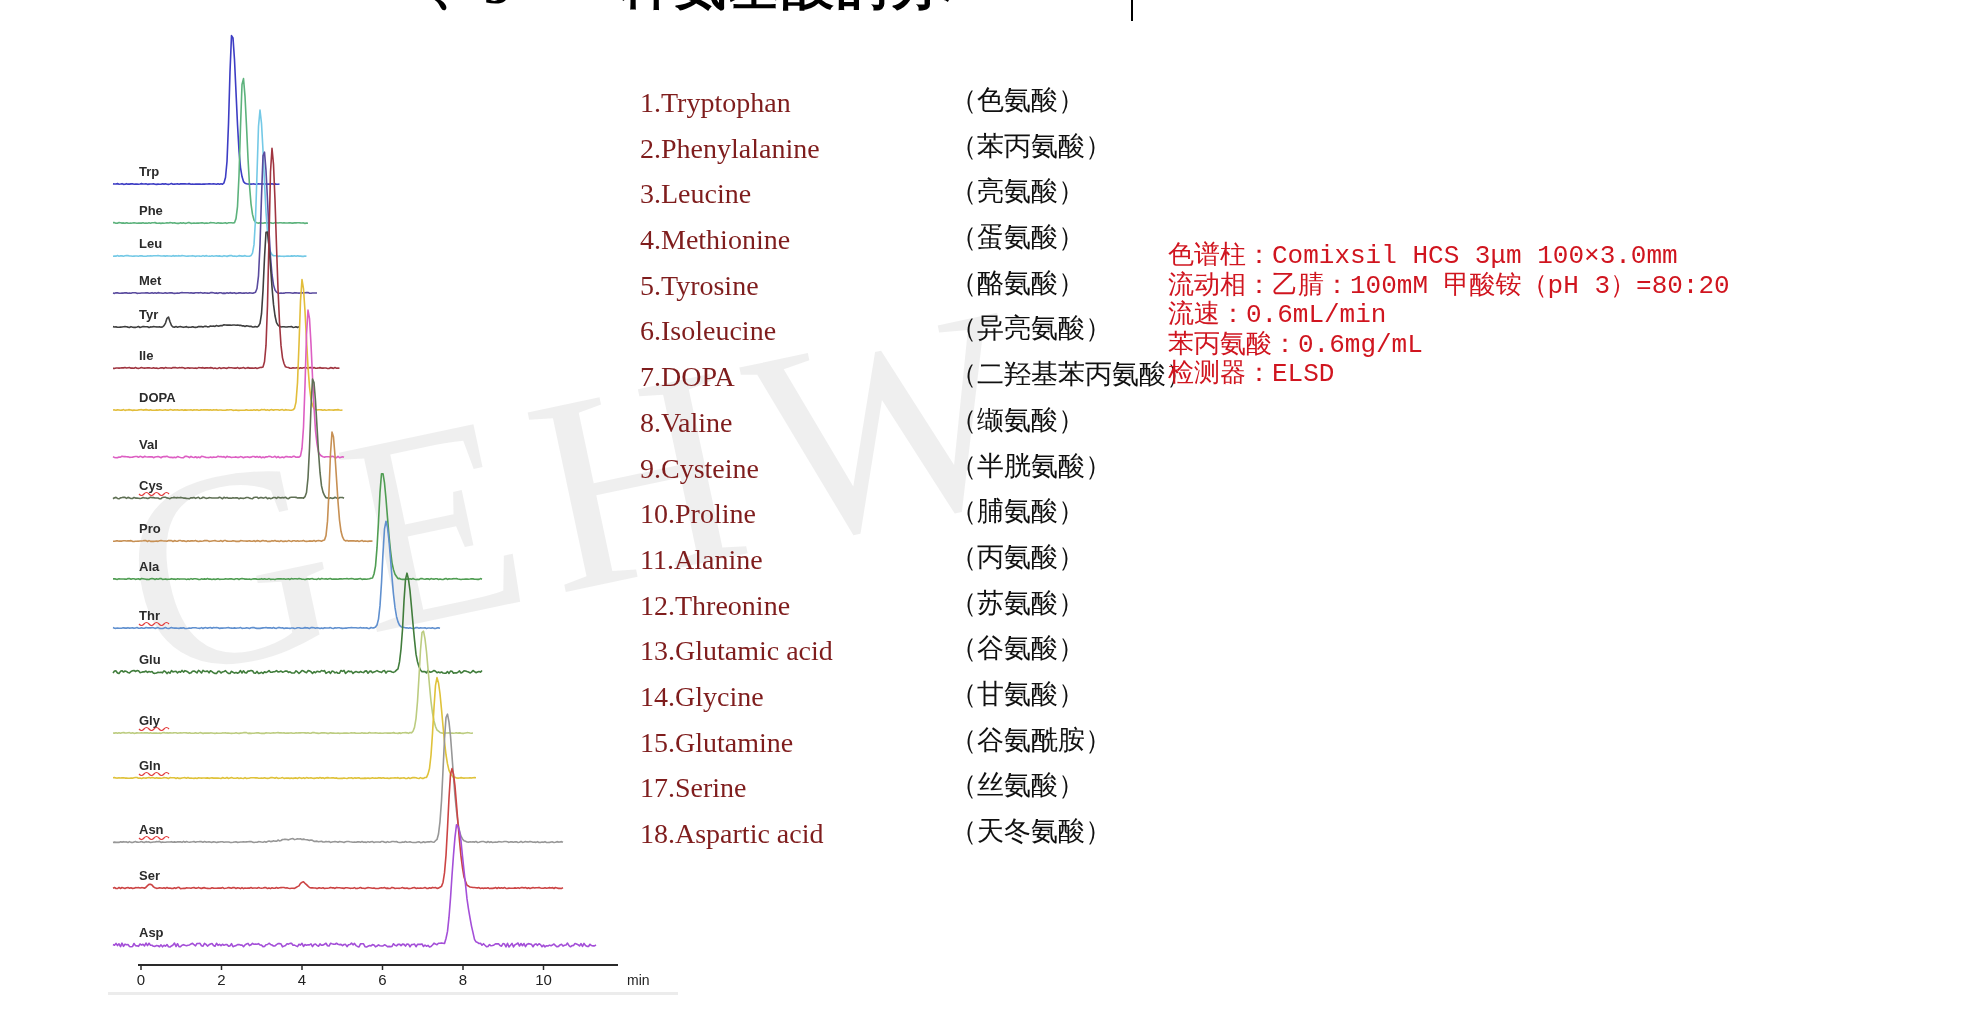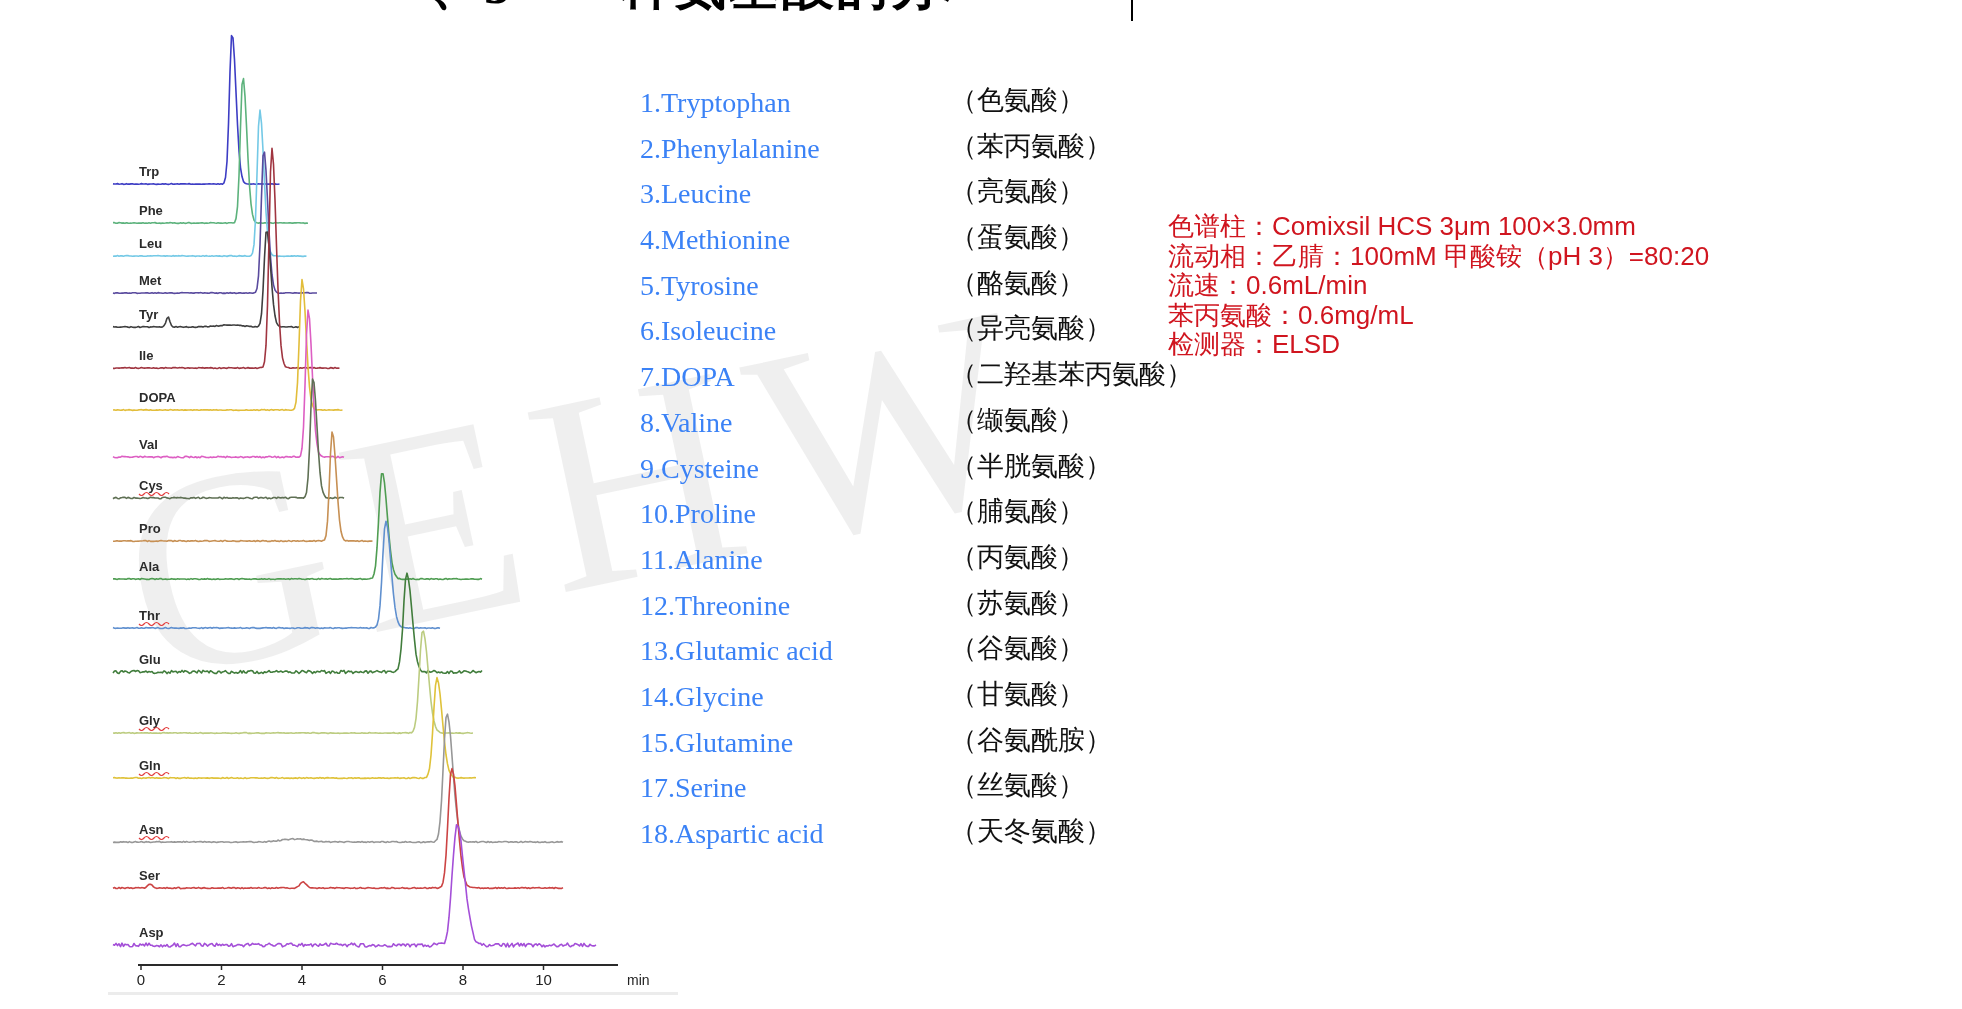--- a/index.html
+++ b/index.html
@@ -10,24 +10,24 @@
   .title-clip span{display:block;line-height:52px;font-size:52px;font-weight:700;color:#000;
                    letter-spacing:2px;margin-top:-40px;font-family:"Liberation Serif",serif;white-space:nowrap;}
   .top-divider{position:absolute;left:1131px;top:0;width:2px;height:21px;background:#000;}
   .watermark{position:absolute;left:120px;top:330px;font-size:280px;letter-spacing:22px;
              font-family:"Liberation Serif",serif;color:rgba(110,110,110,0.11);
              transform:rotate(-12deg);white-space:nowrap;pointer-events:none;user-select:none;}
   #chrom{position:absolute;left:0;top:0;}
   
   #legend{position:absolute;left:640px;top:80px;width:560px;}
   .legend-row{position:relative;height:45.7px;line-height:45.7px;white-space:nowrap;}
-  .legend-en{font-family:"Liberation Serif",serif;font-size:28px;color:#3b82f6;}
+  .legend-en{font-family:"Liberation Serif",serif;font-size:28px;color:#7f1d1d;}
   .legend-cn{position:absolute;left:310px;font-family:Liberation Mono, monospace;font-size:27px;color:#111;}
   
-  #conditions{position:absolute;left:1168px;top:212px;font-size:26px;line-height:29.6px;white-space:nowrap;}
+  #conditions{position:absolute;left:1168px;top:242px;font-size:26px;line-height:29.6px;white-space:nowrap;font-family:Liberation Mono, monospace;}
   .cond-line{height:29.6px;}
   .bottom-strip{position:absolute;left:108px;top:992px;width:570px;height:3px;background:#ececec;}
 </style>
 </head>
 <body>
 
 <div class="stage">
 
   <div class="title-clip">
     <span>、3——种氨基酸的分析</span>

